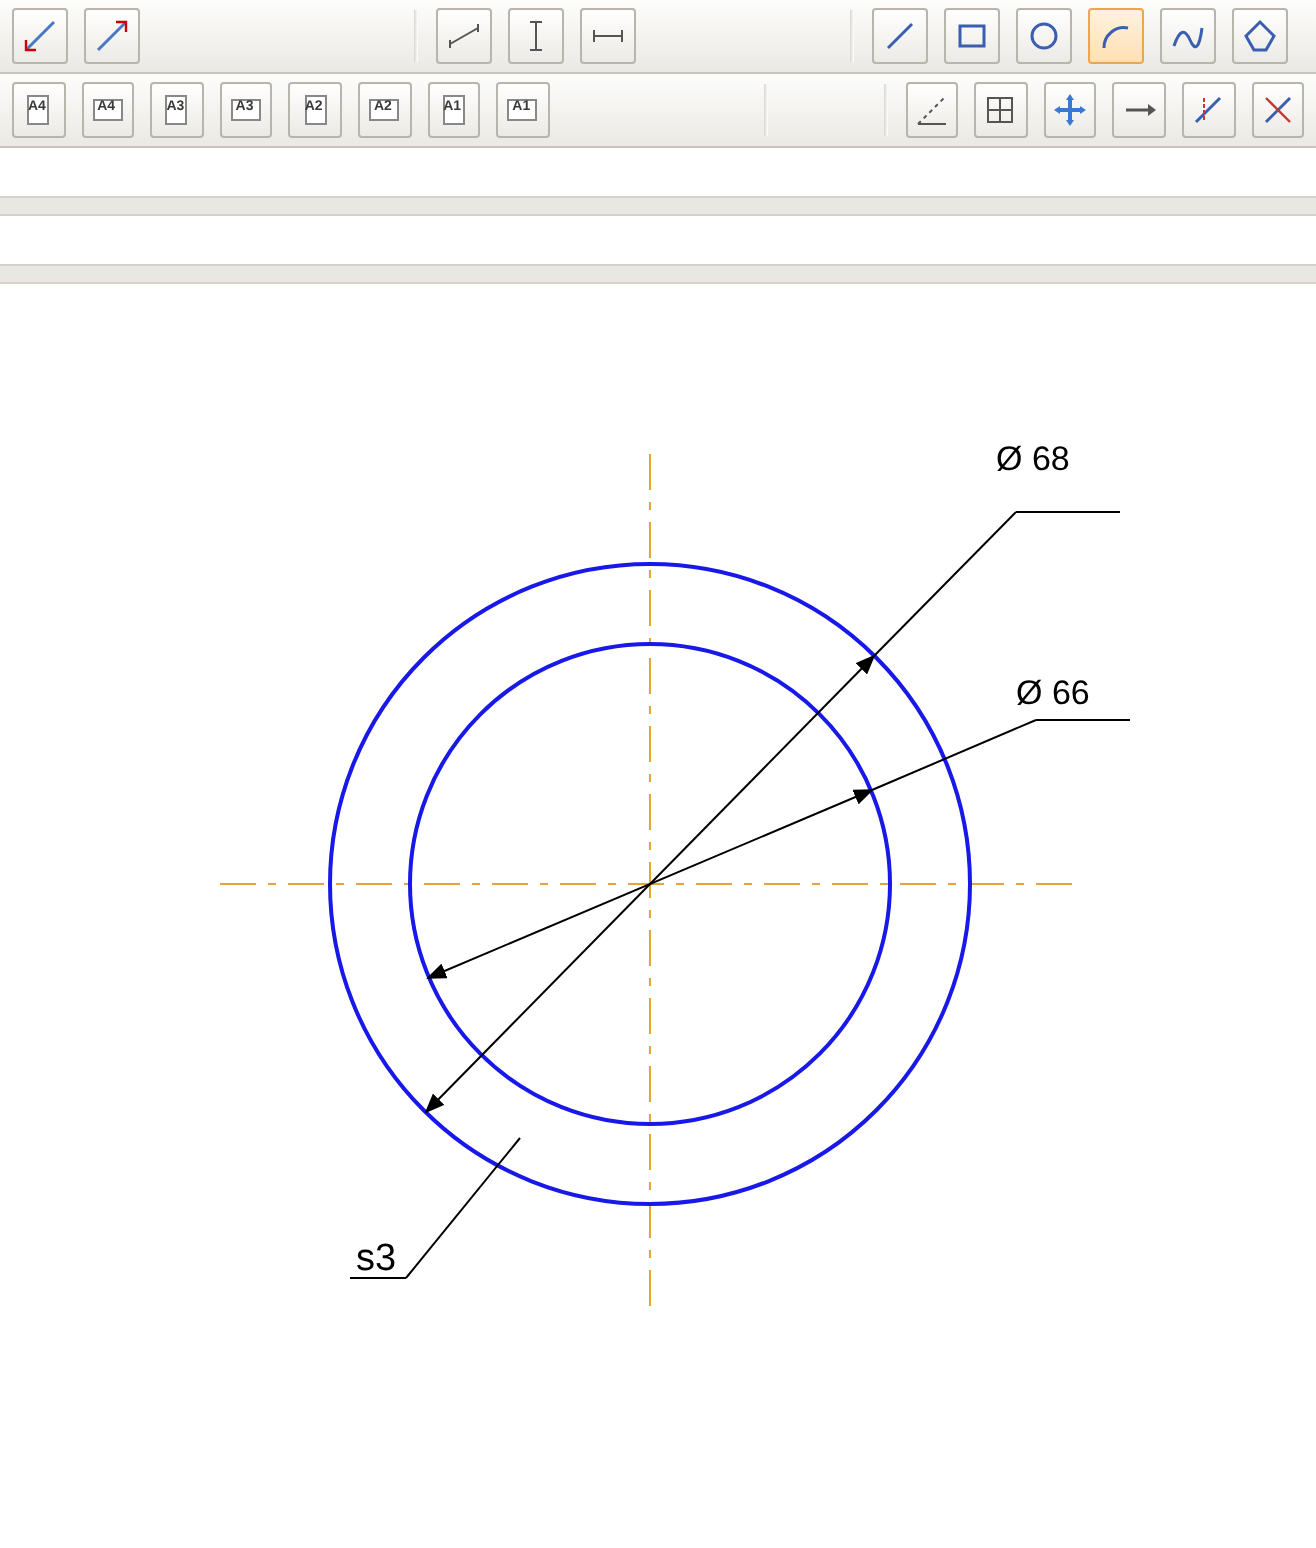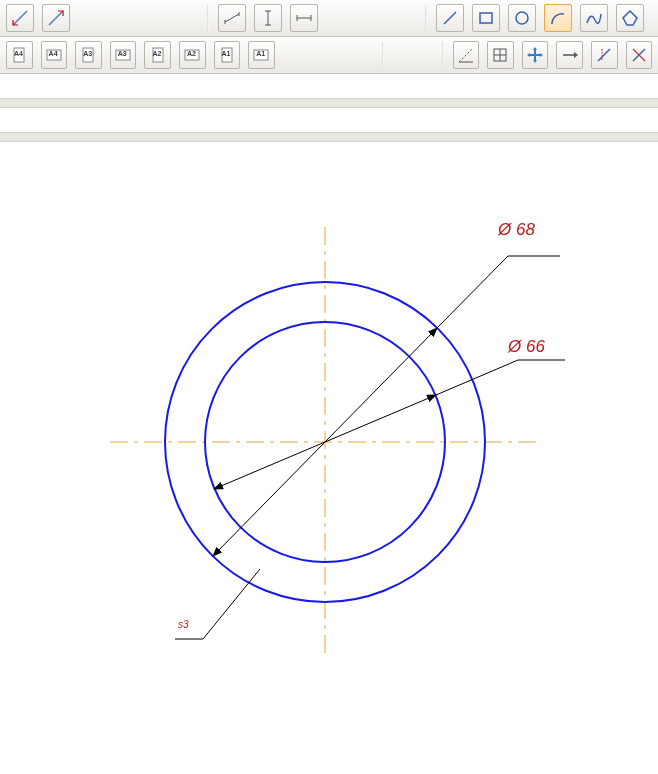--- a/index.html
+++ b/index.html
@@ -7,21 +7,21 @@
   .sep{width:2px;height:26px;background:linear-gradient(to right,#d9d6cf,#fff);margin:0 1px}
   .tbtn{width:26px;height:26px;border:1px solid #b8b5ad;border-radius:2px;background:linear-gradient(#fff,#eceae5);display:flex;align-items:center;justify-content:center;cursor:pointer;position:relative}
   .tbtn.sel{border-color:#efa646;background:linear-gradient(#fff2df,#ffe0b3)}
   .tbtn svg{width:20px;height:20px}
   .paper-lbl{position:absolute;font-size:7px;font-weight:bold;color:#3a3a3a;left:7px;top:8px}
   .spacer-area{height:24px;background:#ffffff}
   .band{height:8px;background:#e9e7e2;border-top:1px solid #d5d2cb;border-bottom:1px solid #d5d2cb}
   .band2{height:24px;background:#ffffff}
   .canvas{position:relative;background:#ffffff;height:620px}
   .canvas svg{position:absolute;left:0;top:0}
-  .dim-lbl{position:absolute;font-size:17px;font-style:italic;color:#b91c1c}
+  .dim-lbl{position:absolute;font-size:17px;color:#000000}
 </style>
 </head>
 <body>
 
 <div class="toolbar">
   <div class="tbtn">
       <svg viewBox="0 0 20 20">
         <line x1="3" y1="17" x2="17" y2="3" stroke="#4a78c4" stroke-width="1.5"></line>
         <polyline points="3,12 3,17 8,17" fill="none" stroke="#c00" stroke-width="1.2"></polyline>
       </svg>
@@ -216,14 +216,14 @@
       <line x1="518" y1="218" x2="565" y2="218"></line>
     </g>
 
     <g stroke="#000" stroke-width="1" fill="none">
       <line x1="260" y1="427" x2="203" y2="497"></line>
       <line x1="203" y1="497" x2="175" y2="497"></line>
     </g>
   </svg>
   <div class="dim-lbl" style="left:498px;top:78px">Ø 68</div>
   <div class="dim-lbl" style="left:508px;top:195px">Ø 66</div>
-  <div class="dim-lbl" style="left:178px;top:477px;font-size:10px">s3</div>
+  <div class="dim-lbl" style="left:178px;top:477px;font-size:19px">s3</div>
 </div>
 
 </body></html>

